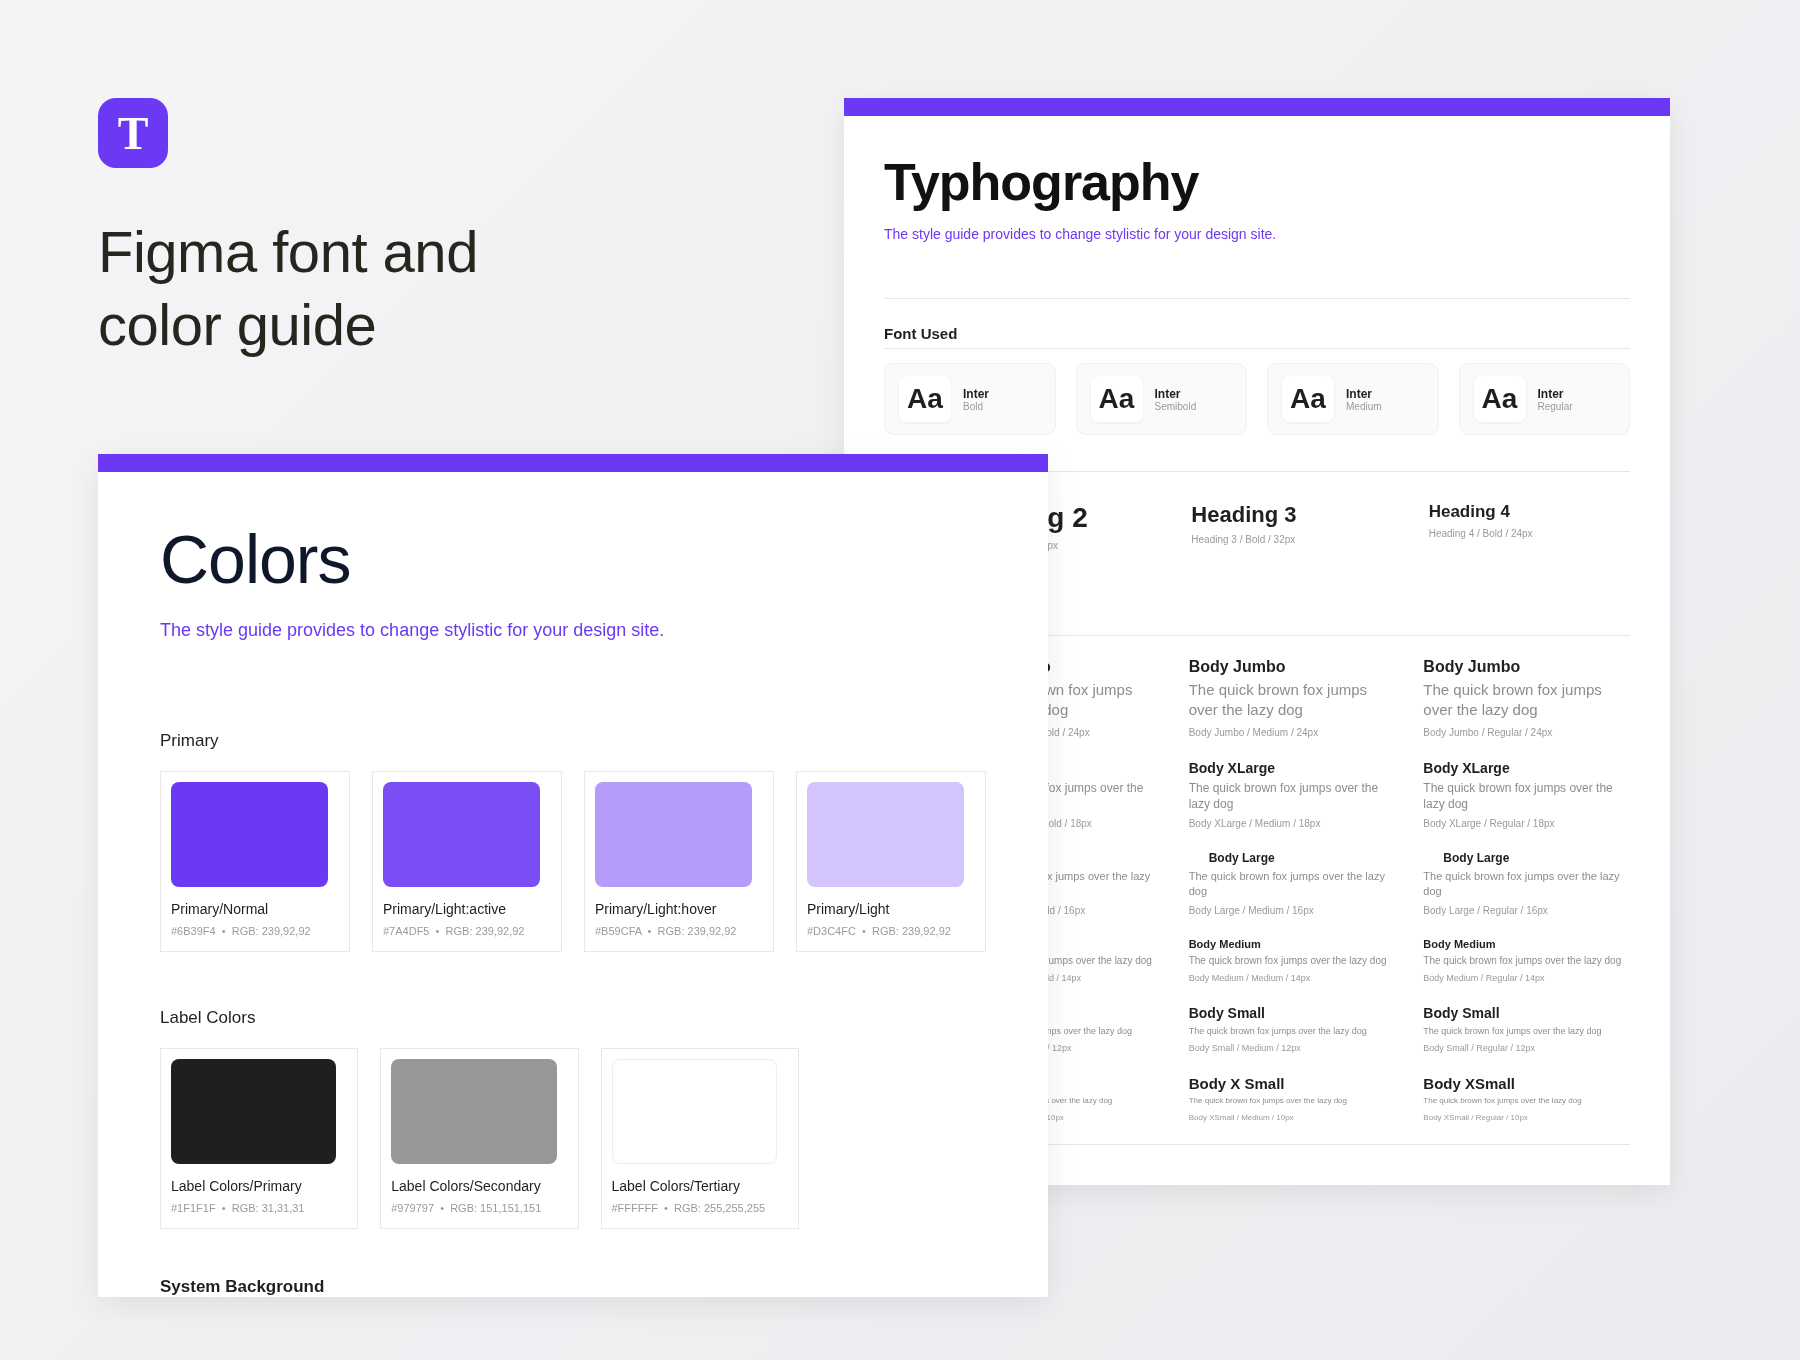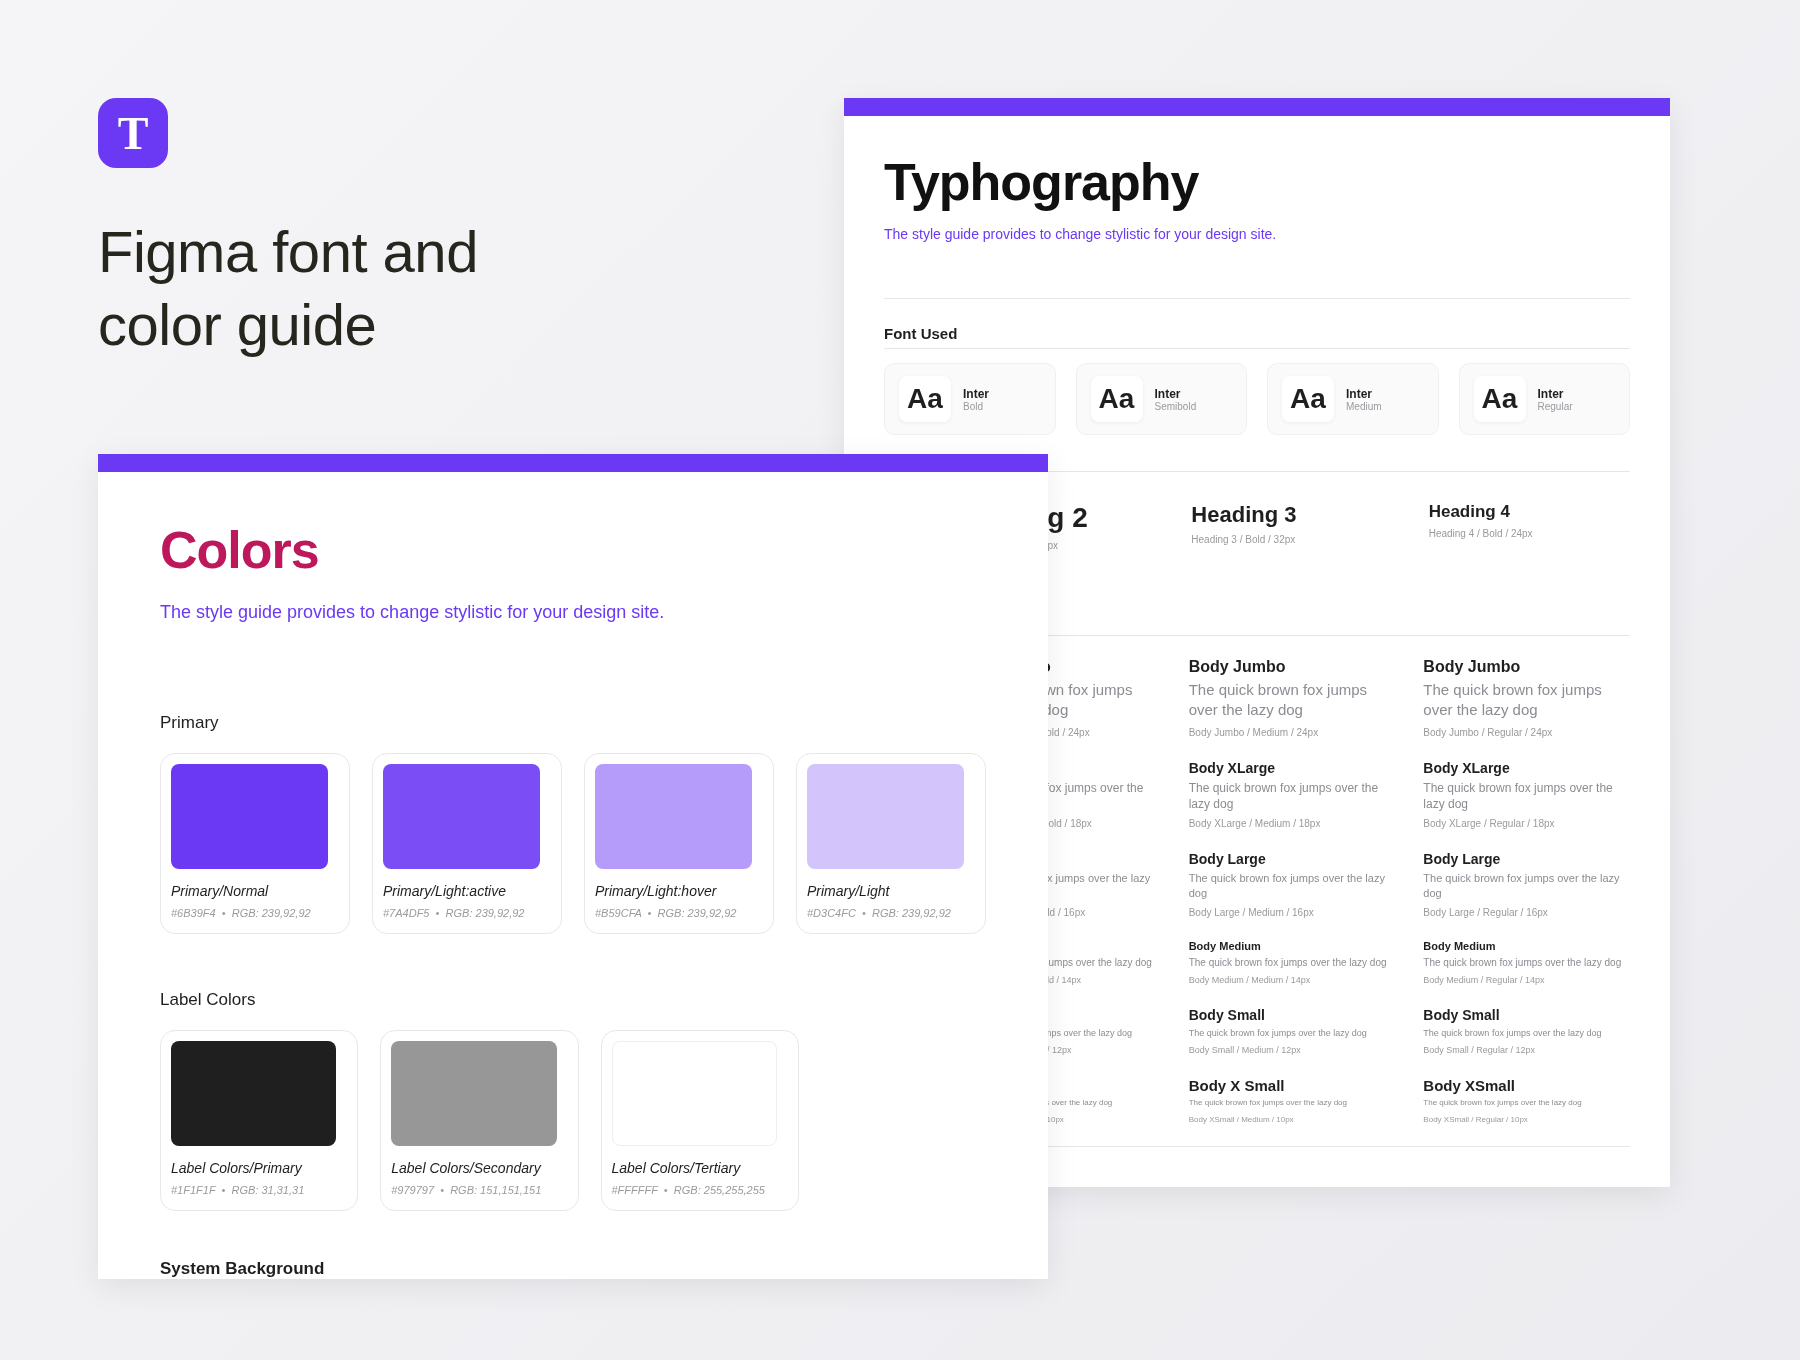--- a/index.html
+++ b/index.html
@@ -50,24 +50,24 @@
     box-shadow: 0 8px 30px rgba(0,0,0,0.08);
   }
   .panel-topbar {
     height: 18px;
     background: #6B39F4;
   }
   .colors-inner {
     padding: 48px 62px 0 62px;
   }
   .colors-title {
-    font-size: 52px;
-    font-weight: 700;
+    font-size: 68px;
+    font-weight: 400;
     letter-spacing: -1px;
-    color: #be185d;
+    color: #0f172a;
   }
   .colors-sub {
     margin-top: 22px;
     font-size: 18px;
     color: #6B39F4;
   }
   .section-label {
     margin-top: 90px;
     font-size: 17px;
     font-weight: 500;
@@ -75,24 +75,23 @@
   }
   .section-label.small-gap { margin-top: 56px; }
   .swatch-row {
     display: flex;
     gap: 22px;
     margin-top: 20px;
   }
   .swatch-card {
     flex: 1 1 0;
     border: 1px solid #e8e8ec;
-    border-radius: 15px;
+    border-radius: 0;
     padding: 10px 21px 14px 10px;
     background: #fff;
-    font-style: italic;
   }
   .swatch-chip {
     height: 105px;
     border-radius: 8px;
   }
   .swatch-name {
     margin-top: 14px;
     font-size: 14px;
     font-weight: 500;
   }
@@ -198,21 +197,21 @@
   .body-col { flex: 1 1 0; min-width: 0; }
   .b-title { font-weight: 600; }
   .b-sample { color: #8c8c93; margin-top: 4px; line-height: 1.35; }
   .b-meta { color: #9a9a9f; margin-top: 6px; }
   .body-row.jumbo .b-title { font-size: 16px; }
   .body-row.jumbo .b-sample { font-size: 15px; }
   .body-row.jumbo .b-meta { font-size: 10px; }
   .body-row.xl .b-title { font-size: 14px; }
   .body-row.xl .b-sample { font-size: 12px; }
   .body-row.xl .b-meta { font-size: 10px; }
-  .body-row.lg .b-title { font-size: 14px; }
+  .body-row.lg .b-title { font-size: 12px; margin-left: 20px; }
   .body-row.lg .b-sample { font-size: 11px; }
   .body-row.lg .b-meta { font-size: 10px; }
   .body-row.md .b-title { font-size: 11px; }
   .body-row.md .b-sample { font-size: 10px; }
   .body-row.md .b-meta { font-size: 9px; }
   .body-row.sm .b-title { font-size: 14px; }
   .body-row.sm .b-sample { font-size: 9px; }
   .body-row.sm .b-meta { font-size: 9px; }
   .body-row.xs .b-title { font-size: 15px; }
   .body-row.xs .b-sample { font-size: 8px; }

